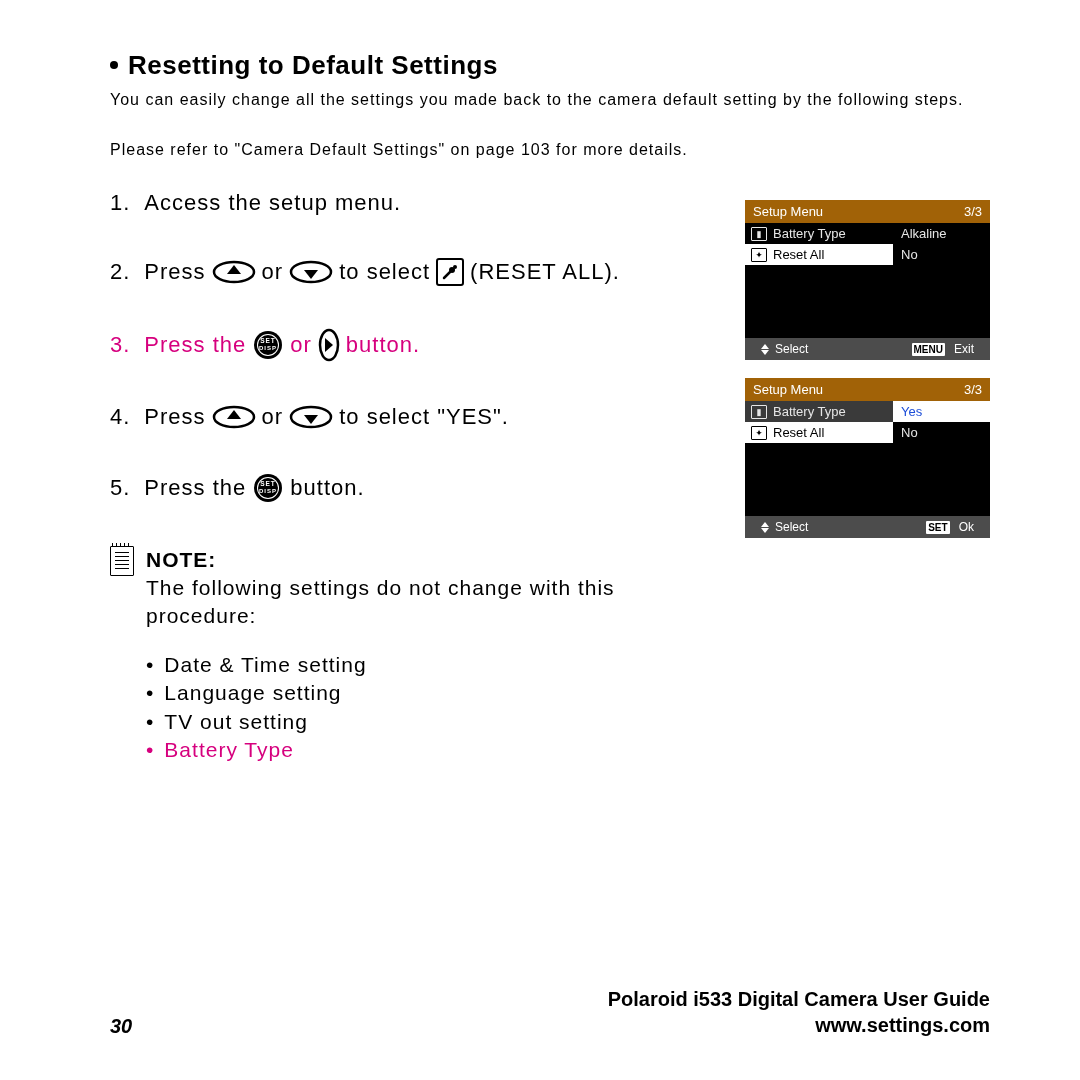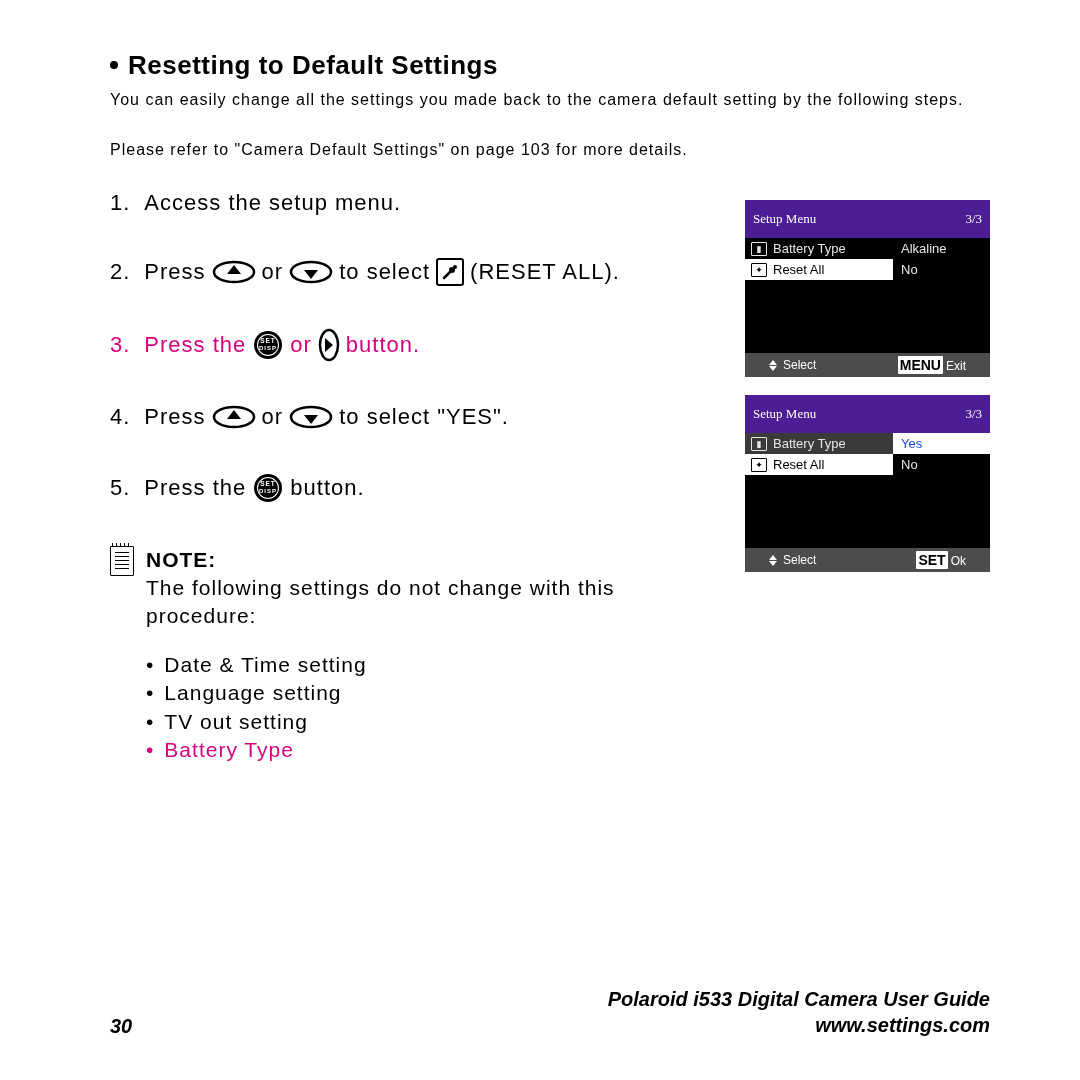--- a/index.html
+++ b/index.html
@@ -87,53 +87,53 @@
 
 
 .screens{
   position:absolute; right:90px; top:200px; width:245px;
 }
 .screen{
   background:#000; width:245px; margin-bottom:18px;
   font-family:Arial,Helvetica,sans-serif; font-size:13px;
 }
 .screen .titlebar{
-  background:#4c1d95; color:#fff; display:flex; justify-content:space-between;
-  padding:11px 8px; font-size:13px;font-family:Liberation Serif, serif;
+  background:#a16207; color:#fff; display:flex; justify-content:space-between;
+  padding:4px 8px; font-size:13px;
 }
 .screen .body{ min-height:115px;}
 .screen .row{
   display:flex; align-items:stretch;
 }
 .screen .row .left{
   width:148px; display:flex; align-items:center; padding:3px 6px; gap:6px;
 }
 .screen .row .right{
   flex:1; padding:1px 8px; display:flex; align-items:center;
 }
 .screen .footbar{
   background:#4c4c4c; color:#fff; display:flex; justify-content:space-between;
-  align-items:center; padding:4px 24px; font-size:12px;
+  align-items:center; padding:4px 16px; font-size:12px;
 }
 .miniicon{
   width:16px;height:14px;border:1px solid currentColor;display:inline-flex;
   align-items:center;justify-content:center;font-size:9px;border-radius:1px;
 }
 .updn{display:inline-flex;flex-direction:column;gap:1px;margin-right:6px;}
 .updn span{width:0;height:0;border-left:4px solid transparent;border-right:4px solid transparent;}
 .updn .u{border-bottom:5px solid #fff;}
 .updn .d{border-top:5px solid #fff;}
-.menu-badge{background:#fff;color:#000;font-size:14px;font-weight:bold;padding:1px 2px;border-radius:1px;margin-right:3px;}
+.menu-badge{background:#fff;color:#000;font-size:10px;font-weight:bold;padding:1px 2px;border-radius:1px;margin-right:9px;}
 
 .footer{
   position:absolute; bottom:42px; left:110px; right:90px;
   display:flex; justify-content:space-between; align-items:flex-end;
 }
 .footer .pg{ font-style:italic; font-weight:bold; font-size:20px;text-align:right;}
-.footer .title{ font-style:italic; font-weight:bold; font-size:20px; text-align:right; line-height:1.3;}
+.footer .title{ font-weight:bold; font-size:20px; text-align:right; line-height:1.3;}
 
 .content-col{ width:600px;}
 </style>
 </head>
 <body>
 
 <div class="heading">
   <span class="bullet-dot"></span><span>Resetting to Default Settings</span>
 </div>
 

